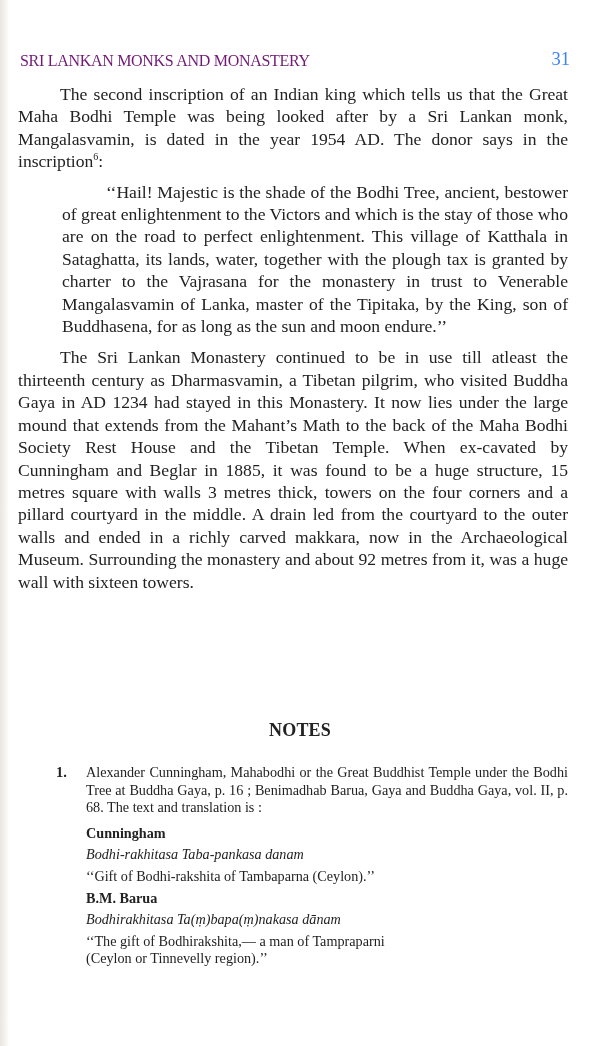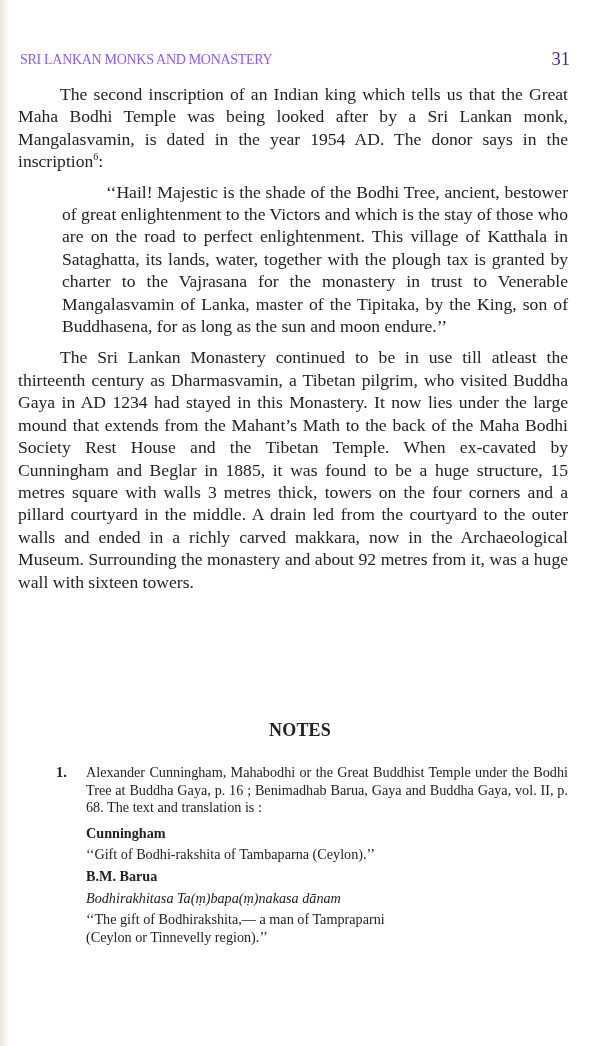--- a/index.html
+++ b/index.html
@@ -12,25 +12,25 @@
     }
     .gutter {
       position: absolute; left: 0; top: 0; width: 9px; height: 1046px;
       background: linear-gradient(to right, #e9e6df 0%, #f4f2ed 55%, #ffffff 100%);
     }
     .running-head {
       position: absolute; left: 20px; top: 50px; width: 552px; height: 22px;
     }
     .running-title {
       position: absolute; left: 0; top: 2px;
-      font-size: 14px; letter-spacing: -0.3px; color: #8b5cf6; text-align: right;
+      font-size: 16px; letter-spacing: -0.3px; color: #701a75; text-align: right;
     }
     .page-num {
       position: absolute; right: 2px; top: -1px;
-      font-size: 18.5px; color: #4c1d95;
+      font-size: 18.5px; color: #3b82f6;
     }
     .body-text {
       position: absolute; left: 18px; top: 83px; width: 550px;
       font-size: 17.6px; line-height: 22.4px; text-align: justify;
     }
     .para { margin: 0; text-indent: 42px; }
     .para + .para { margin-top: 8px; }
     .quote {
       margin: 8px 0 0 44px; text-indent: 44px; text-align: justify;
     }
@@ -70,20 +70,21 @@
 
 <div class="notes-heading">NOTES</div>
 
 <div class="notes">
   <div class="note-item">
     <span class="note-num">1.</span>
     <span>Alexander Cunningham, Mahabodhi or the Great Buddhist Temple under the Bodhi Tree at Buddha Gaya, p. 16 ; Benimadhab Barua, Gaya and Buddha Gaya, vol. II, p. 68. The text and translation is :</span>
   </div>
   <div class="cite-block">
     <div class="center-line bold">Cunningham</div>
+    <div class="center-line ital">Bodhi-rakhitasa Taba-pankasa danam</div>
     <div class="center-line">‘‘Gift of Bodhi-rakshita of Tambaparna (Ceylon).’’</div>
   </div>
   <div>
     <div class="center-line bold">B.M. Barua</div>
     <div class="center-line ital">Bodhirakhitasa Ta(ṃ)bapa(ṃ)nakasa dānam</div>
     <div class="center-line">‘‘The gift of Bodhirakshita,— a man of Tampraparni</div>
     <div class="center-line tight">(Ceylon or Tinnevelly region).’’</div>
   </div>
 </div>
 

